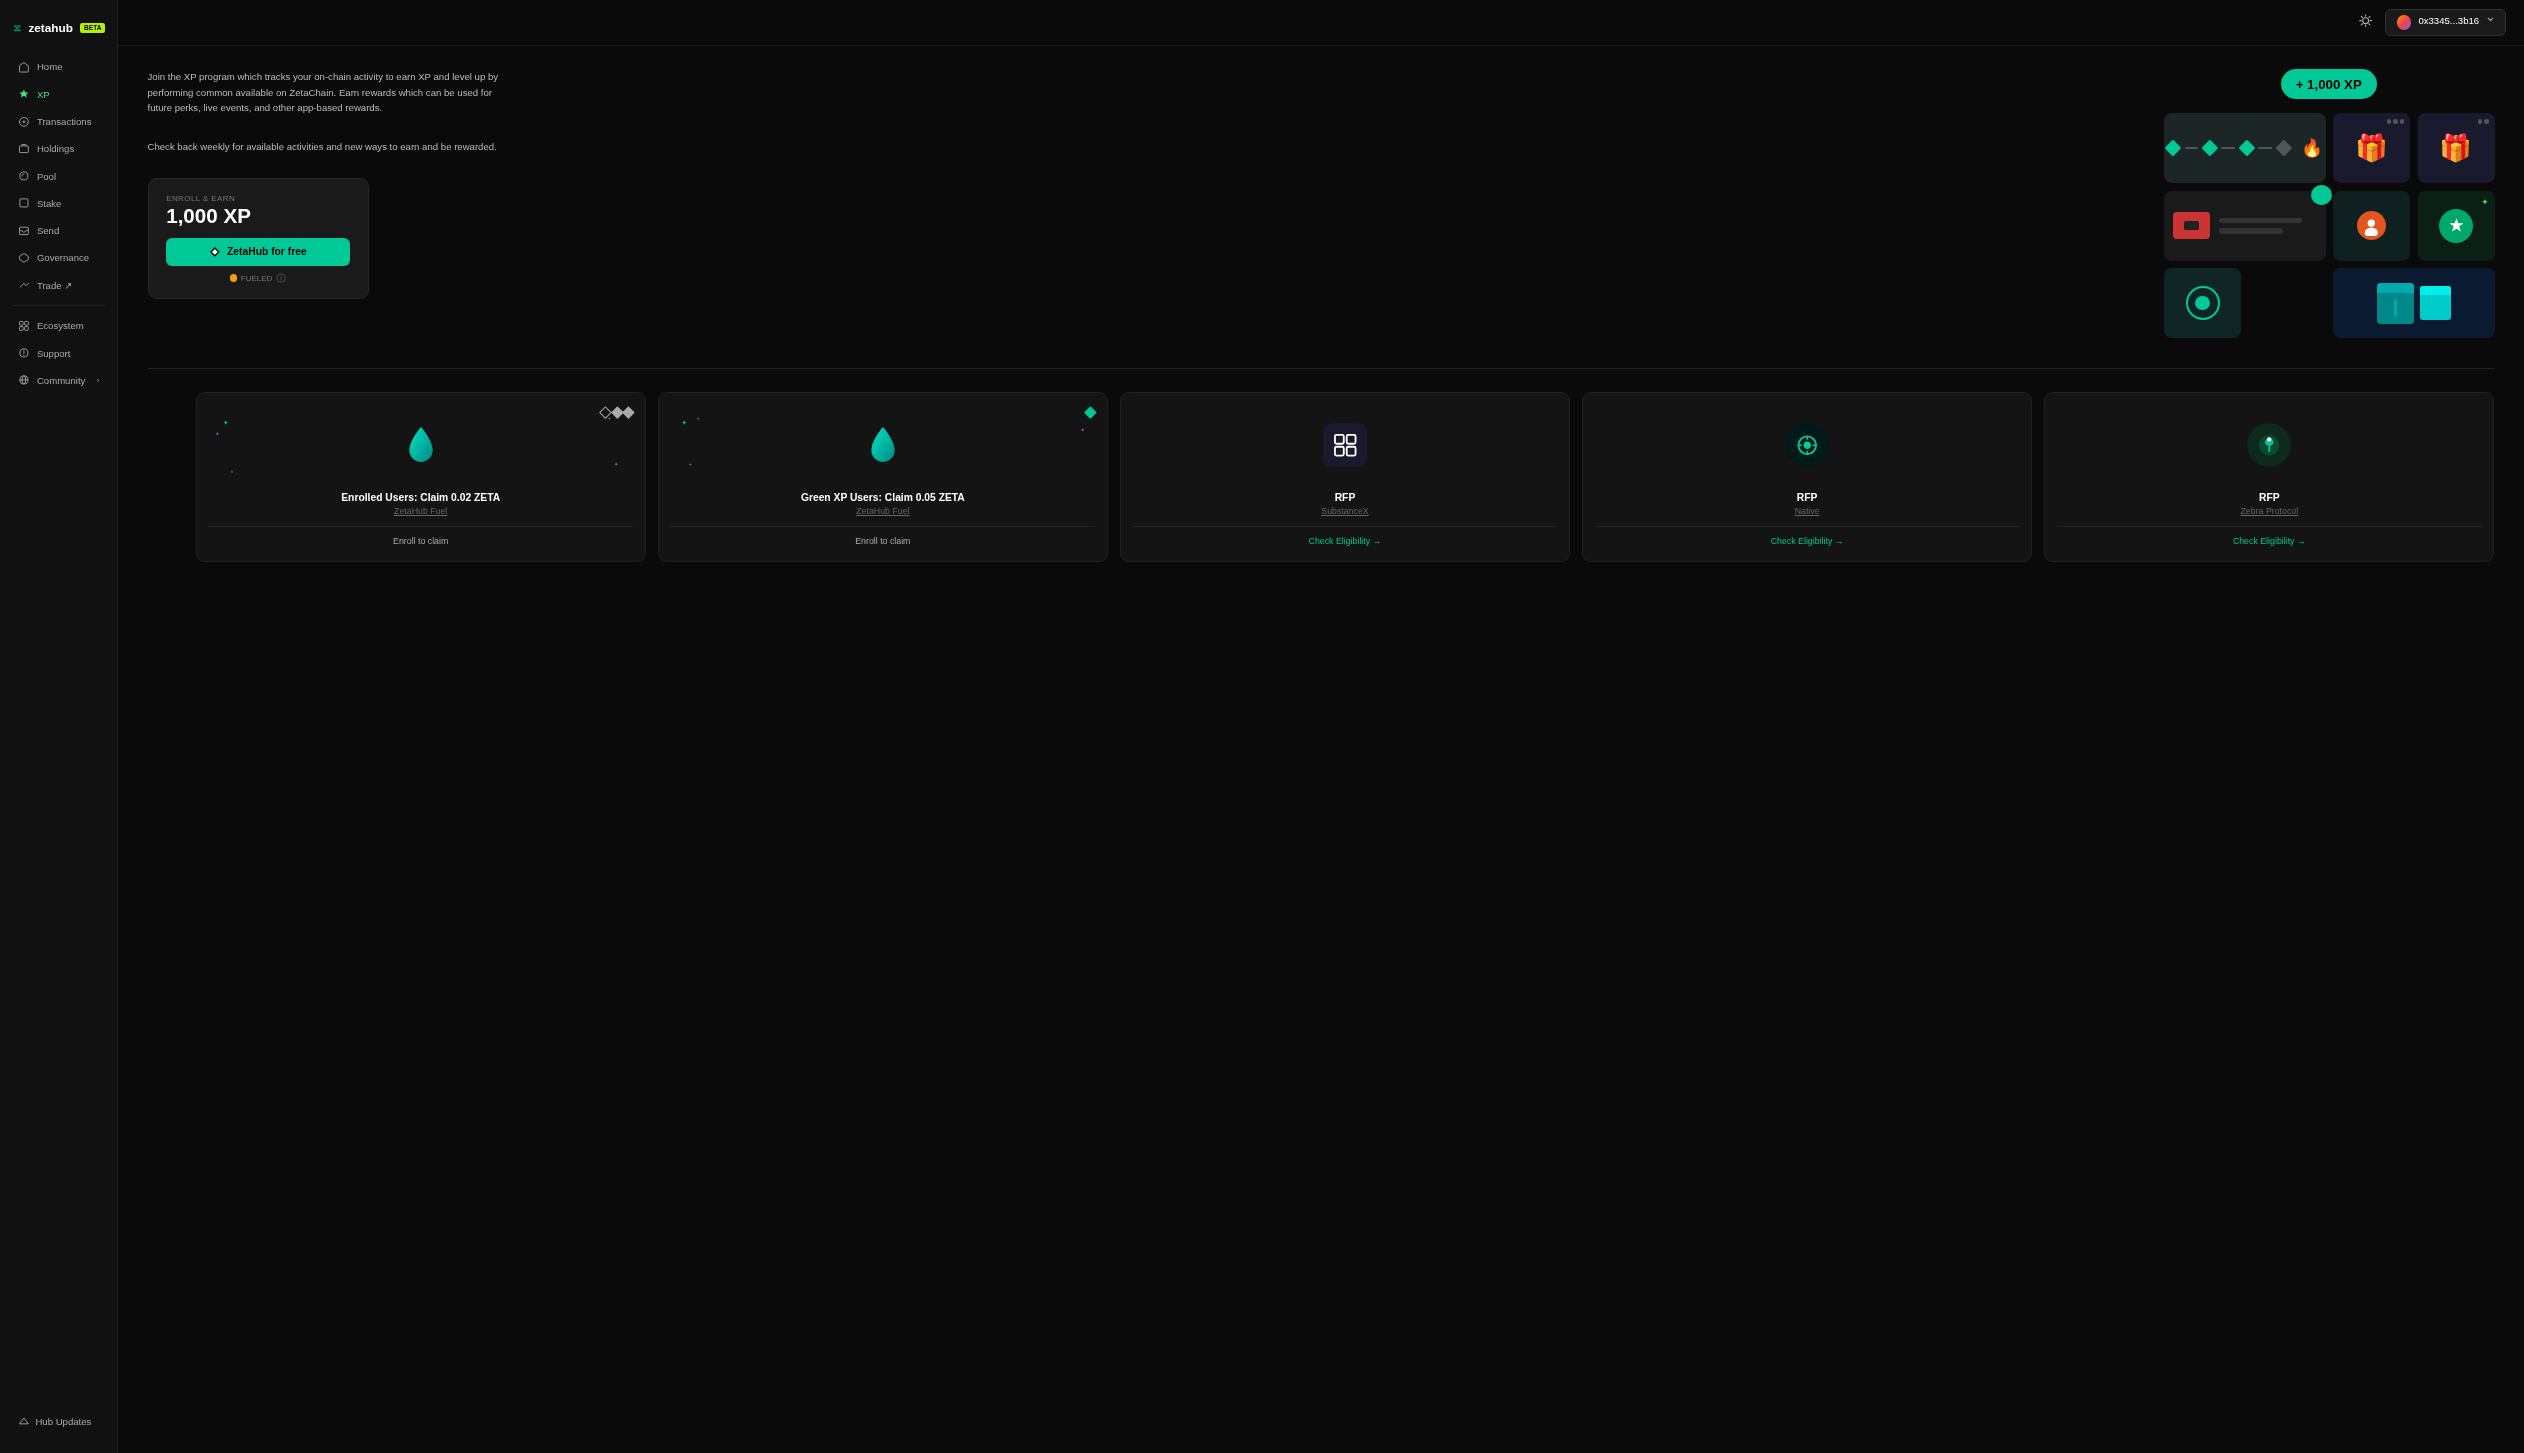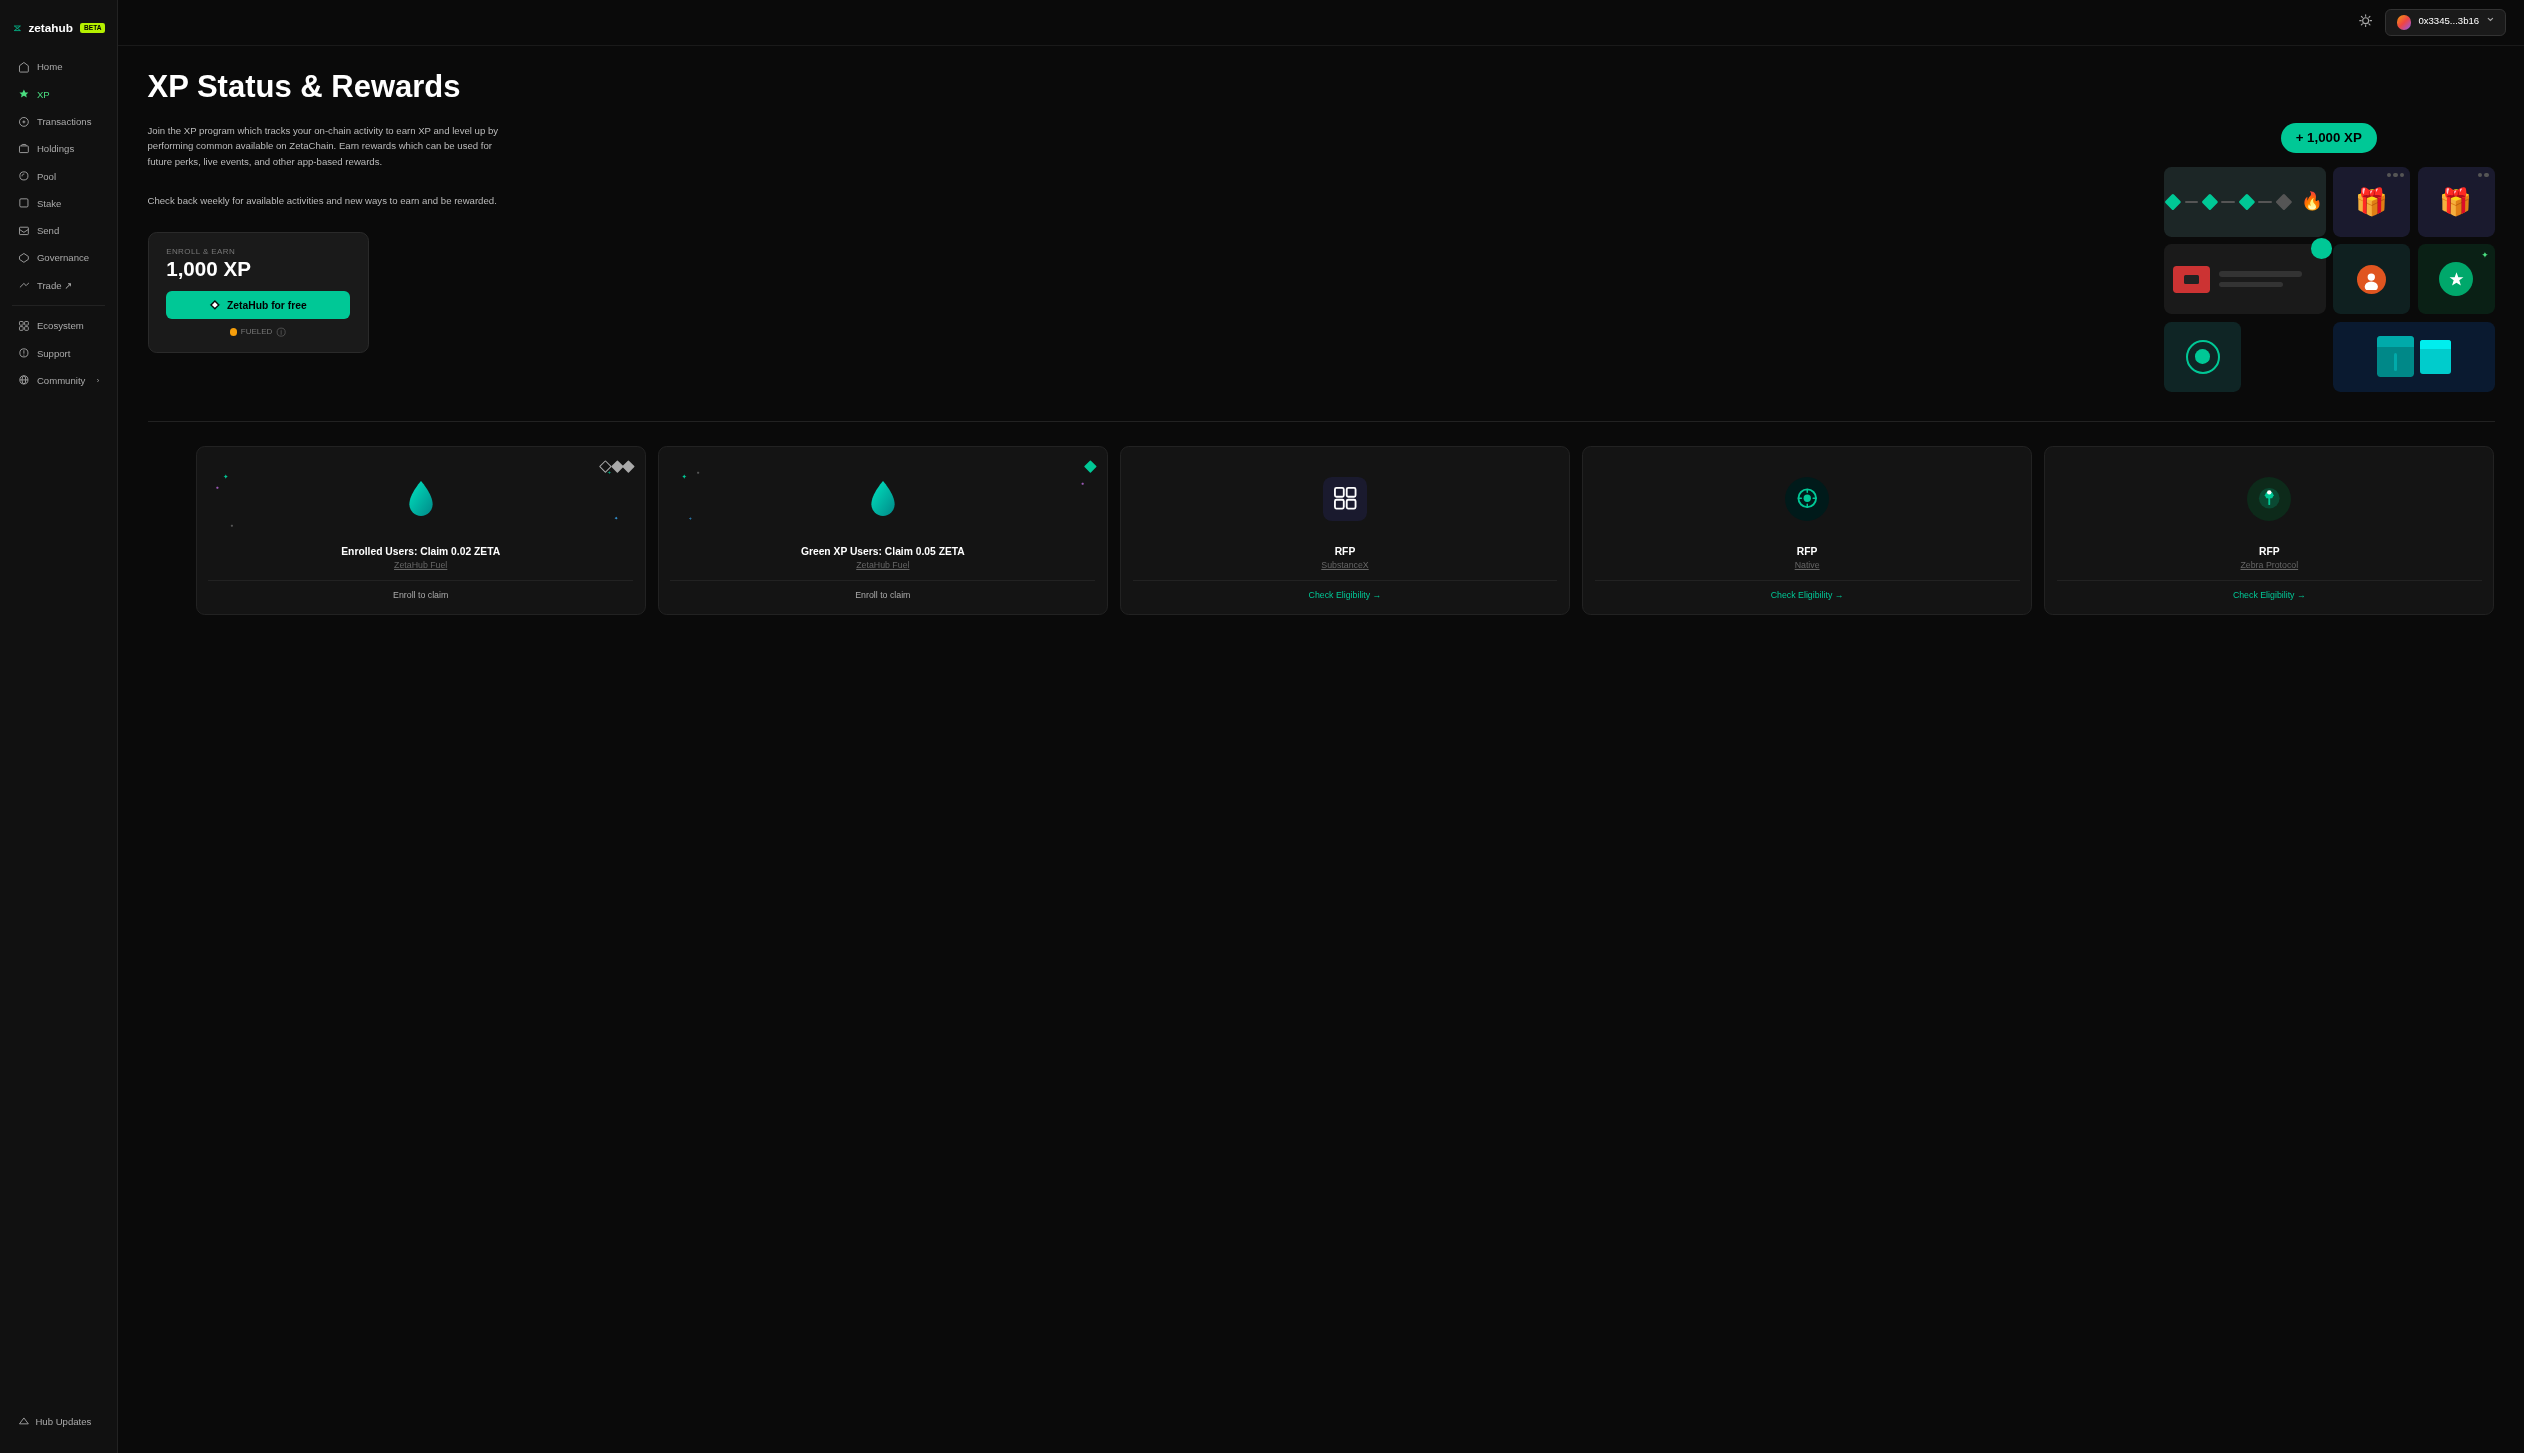--- a/index.html
+++ b/index.html
@@ -479,21 +479,20 @@
     <button class="wallet-btn">
       <div class="wallet-avatar"></div>
       <span>0x3345...3b16</span>
       <svg width="8.8" height="8.8" viewBox="0 0 12 12" fill="none">
         <path d="M3 4.5l3 3 3-3" stroke="#aaa" stroke-width="1.5" stroke-linecap="round"></path>
       </svg>
     </button>
   </header>
 
   <div class="page-content">
-    <h1 class="page-title">XP Status &amp; Rewards</h1>
 
     <div class="hero-section">
       <div class="hero-left">
         <p class="hero-description">Join the XP program which tracks your on-chain activity to earn XP and level up by performing common available on ZetaChain. Earn rewards which can be used for future perks, live events, and other app-based rewards.</p>
         <p class="hero-description">Check back weekly for available activities and new ways to earn and be rewarded.</p>
 
         <div class="enroll-card">
           <div class="enroll-label">ENROLL &amp; EARN</div>
           <div class="enroll-xp">1,000 XP</div>
           <button class="enroll-btn">

